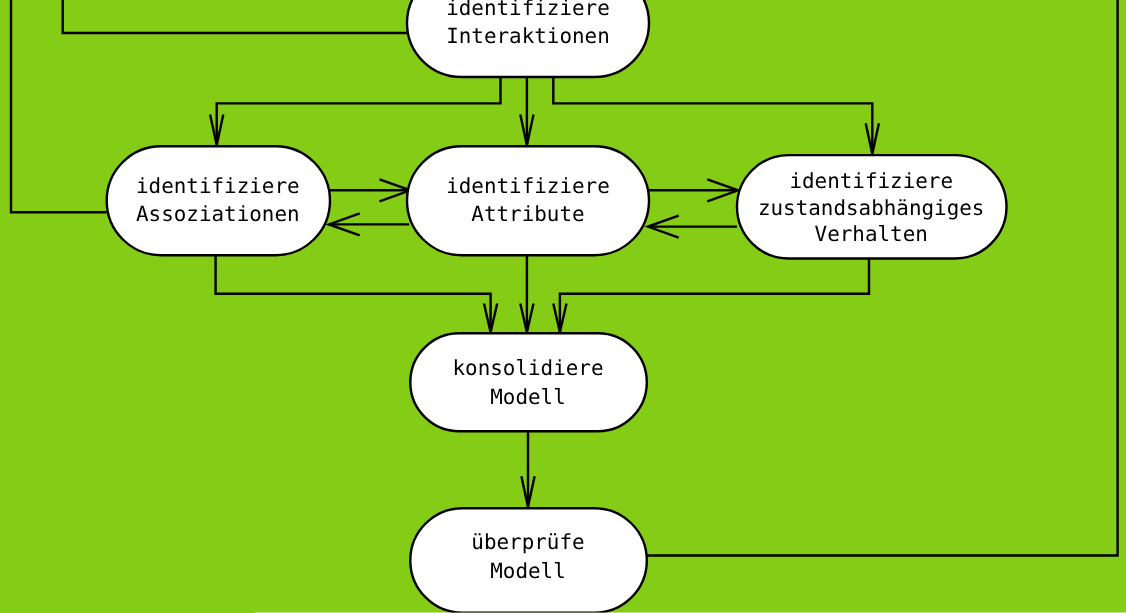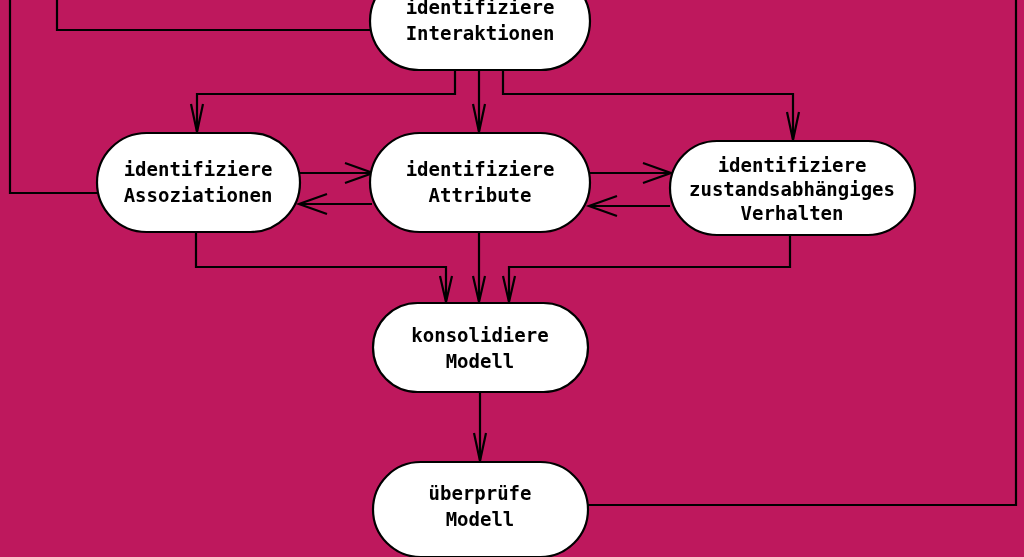--- a/index.html
+++ b/index.html
@@ -4,24 +4,23 @@
 <style>
   html, body {
     margin: 0;
     padding: 0;
     background: #ffffff;
   }
   #diagram-root {
     position: relative;
     width: 1024px;
     height: 557px;
-    background: #be185d;
+    background: #84cc16;
     font-family: "DejaVu Sans Mono", "Liberation Mono", monospace;
     overflow: hidden;
-    font-weight: bold;
   }
   svg#flowchart {
     display: block;
     width: 1024px;
     height: 557px;
   }
   .node-shape {
     fill: #ffffff;
     stroke: #000000;
     stroke-width: 2.2;

